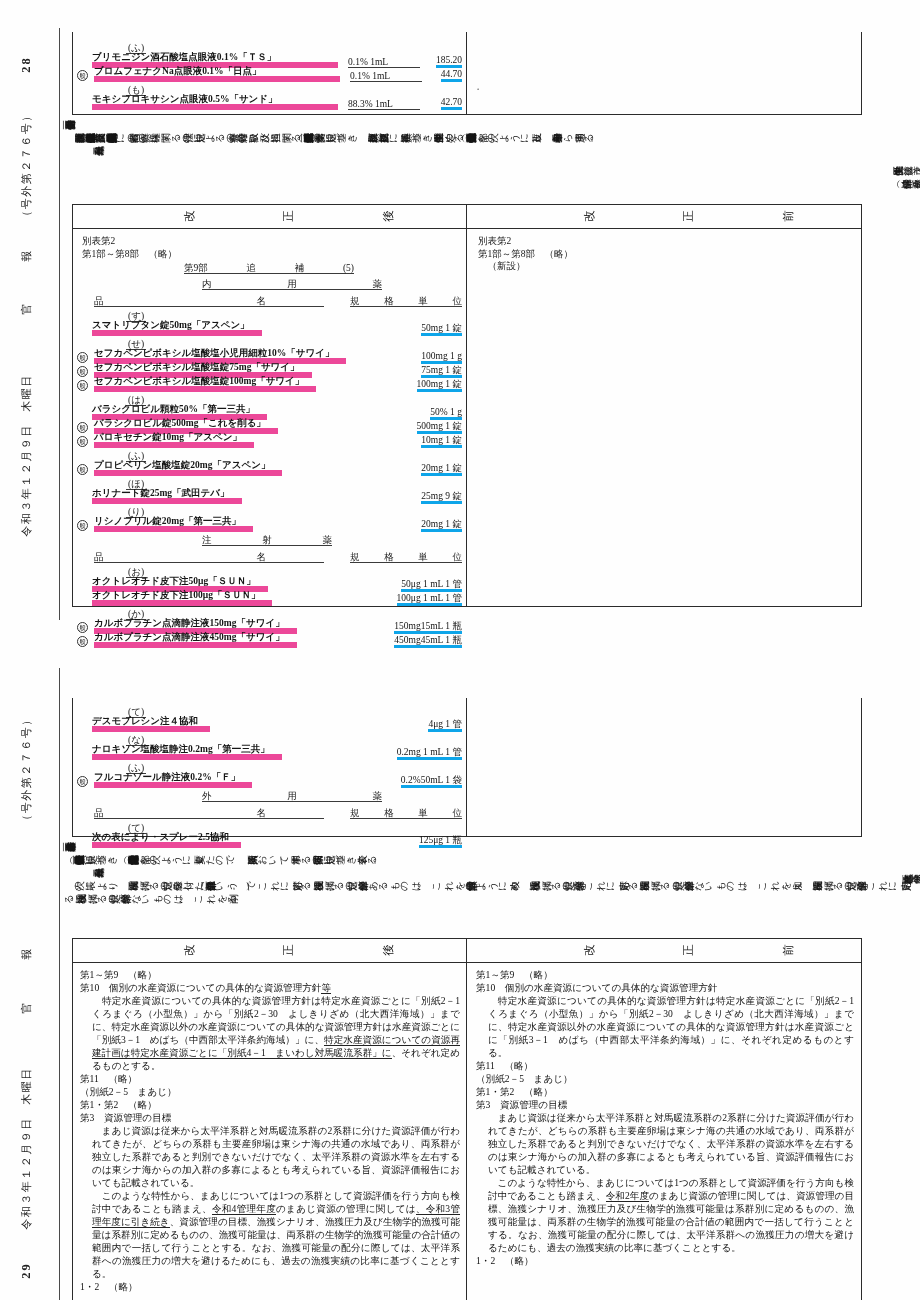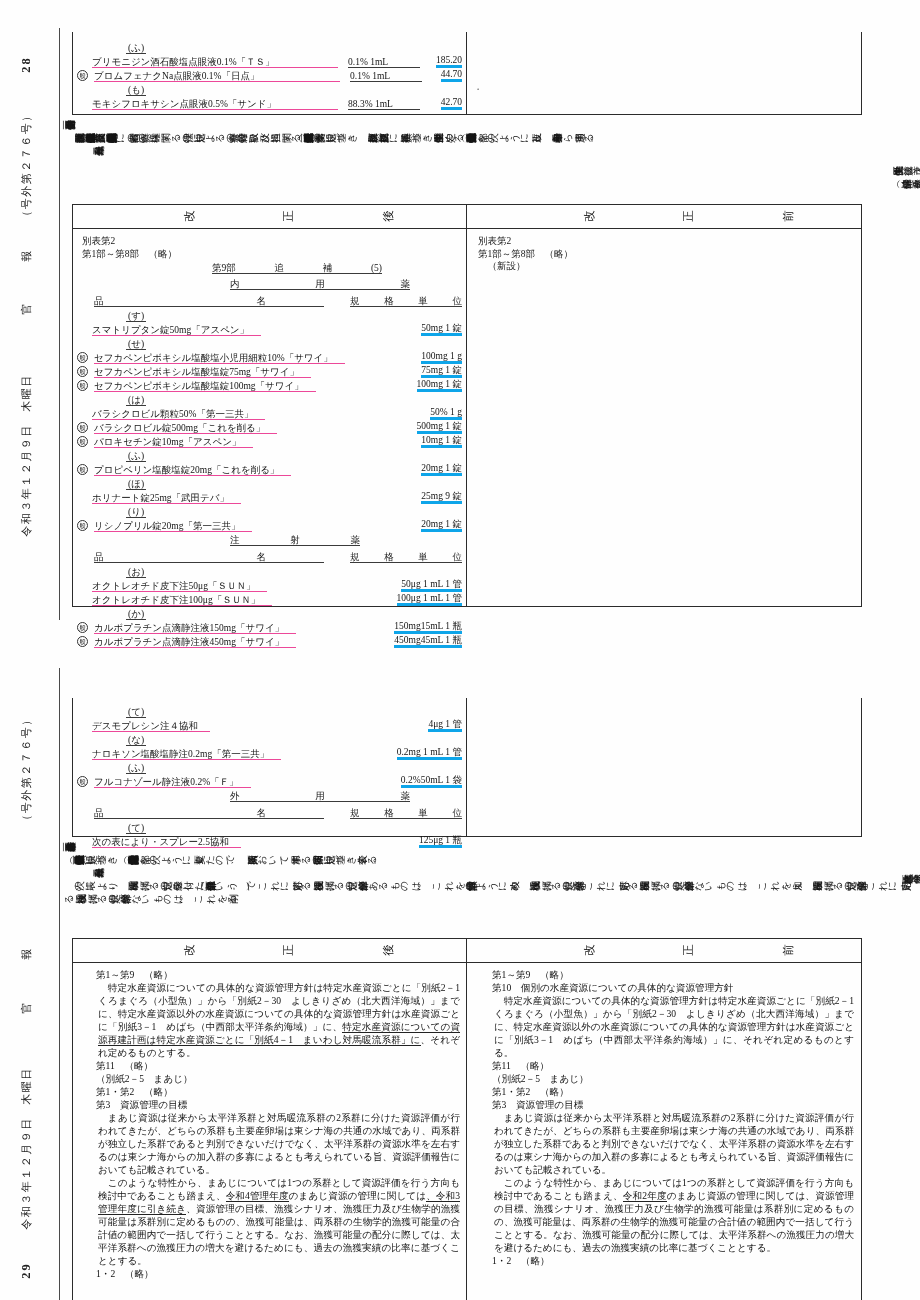--- a/index.html
+++ b/index.html
@@ -26,38 +26,38 @@
   .amendhdr .rg{display:inline-block;transform:rotate(-90deg);font-size:11.5px;}
   
   .cellrows{position:absolute;font-size:9.5px;line-height:10px;}
   .t-pre{height:12.5px;padding-left:8px;}
   .t-kana{height:11px;margin:3px 0 3px 0;}
   .t-kana .kana{margin-left:52px;border-bottom:1px solid #3a3a3a;padding:0 2px;}
   .t-row{display:flex;align-items:flex-end;height:11px;margin-bottom:3px;}
   .t-row .mk{flex:0 0 9px;width:9px;height:9px;margin:0 6px 1px 3px;font-size:6.5px;
              display:inline-flex;align-items:center;justify-content:center;visibility:hidden;}
   .t-row .mk.on{visibility:visible;border:1px solid #333;border-radius:50%;color:#333;}
-  .t-row .nm{border-bottom:1px solid #ec4899;padding-right:12px;white-space:nowrap;}
+  .t-row .nm{border-bottom:6px solid #ec4899;padding-right:12px;white-space:nowrap;font-weight:bold;}
   .t-row .vl{margin-left:auto;border-bottom:3px solid #0ea5e9;white-space:nowrap;}
   .rows3 .t-row .nm{flex:0 0 246px;padding-right:0;overflow:visible;}
   .rows3 .t-row .sp{flex:0 0 72px;margin-left:10px;border-bottom:1px solid #3a3a3a;white-space:nowrap;}
-  .t-sec{height:12px;margin:2px 0 4px 0;padding-left:28px;}
+  .t-sec{height:12px;margin:2px 0 4px 0;}
   .t-sec .secbox{display:flex;justify-content:space-between;border-bottom:1px solid #3a3a3a;}
   .sec3 .secbox{margin-left:128px;width:130px;}
   .sec3w .secbox{margin-left:128px;width:180px;}
   .sec4 .secbox{margin-left:110px;width:170px;}
   .t-cols{display:flex;height:12px;margin:1px 0 4px 0;align-items:flex-end;}
   .t-cols .gname{display:flex;justify-content:space-between;width:230px;margin-left:20px;
                  padding-right:58px;border-bottom:1px solid #3a3a3a;box-sizing:border-box;}
   .t-cols .gunit{display:flex;justify-content:space-between;width:112px;margin-left:auto;
                  margin-right:0;border-bottom:1px solid #3a3a3a;}
   
   .txtcell{position:absolute;font-size:9.6px;line-height:13px;color:#111;}
-  .txtcell .ln{padding-left:4px;margin-left:16px;}
-  .txtcell .para{text-align:justify;margin-left:22px;}
+  .txtcell .ln{padding-left:4px;}
+  .txtcell .para{text-align:justify;margin-left:16px;}
   .useg{border-bottom:1px solid #222;}
   .straydot{position:absolute;font-size:8px;color:#333;}
 </style>
 </head>
 <body>
 
 <div id="canvas">
 
   <div>
 
@@ -198,21 +198,21 @@
           <span class="vl">500mg 1 錠</span>
         </div>
         <div class="t-row">
           <span class="mk on">般</span>
           <span class="nm">パロキセチン錠10mg「アスペン」</span>
           <span class="vl">10mg 1 錠</span>
         </div>
         <div class="t-kana"><span class="kana">(ふ)</span></div>
         <div class="t-row">
           <span class="mk on">般</span>
-          <span class="nm">プロピベリン塩酸塩錠20mg「これを削る」</span>
+          <span class="nm">プロピベリン塩酸塩錠20mg「アスペン」</span>
           <span class="vl">20mg 1 錠</span>
         </div>
         <div class="t-kana"><span class="kana">(ほ)</span></div>
         <div class="t-row">
           <span class="mk"></span>
           <span class="nm">ホリナート錠25mg「武田テバ」</span>
           <span class="vl">25mg 9 錠</span>
         </div>
         <div class="t-kana"><span class="kana">(り)</span></div>
         <div class="t-row">
@@ -361,20 +361,21 @@
       <span class="rg">正</span>
       <span class="rg">後</span>
     </div>
     <div class="amendhdr" style="left:585px;top:941px;width:210px;">
       <span class="rg">改</span>
       <span class="rg">正</span>
       <span class="rg">前</span>
     </div>
     <div class="txtcell" style="left:76px;top:968px;width:384px;">
         <div class="ln"><span>第1～第9　（略）</span></div>
+        <div class="ln"><span>第10　個別の水産資源についての具体的な資源管理方針</span><span class="useg">等</span></div>
         <div class="para"><span>　特定水産資源についての具体的な資源管理方針は特定水産資源ごとに「別紙2－1　くろまぐろ（小型魚）」から「別紙2－30　よしきりざめ（北大西洋海域）」までに、特定水産資源以外の水産資源についての具体的な資源管理方針は水産資源ごとに「別紙3－1　めばち（中西部太平洋条約海域）」に、</span><span class="useg">特定水産資源についての資源再建計画は特定水産資源ごとに「別紙4－1　まいわし対馬暖流系群」に</span><span>、それぞれ定めるものとする。</span></div>
         <div class="ln"><span>第11　（略）</span></div>
         <div class="ln"><span>（別紙2－5　まあじ）</span></div>
         <div class="ln"><span>第1・第2　（略）</span></div>
         <div class="ln"><span>第3　資源管理の目標</span></div>
         <div class="para"><span>　まあじ資源は従来から太平洋系群と対馬暖流系群の2系群に分けた資源評価が行われてきたが、どちらの系群も主要産卵場は東シナ海の共通の水域であり、両系群が独立した系群であると判別できないだけでなく、太平洋系群の資源水準を左右するのは東シナ海からの加入群の多寡によるとも考えられている旨、資源評価報告においても記載されている。</span></div>
         <div class="para"><span>　このような特性から、まあじについては1つの系群として資源評価を行う方向も検討中であることも踏まえ、</span><span class="useg">令和4管理年度</span><span>のまあじ資源の管理に関しては</span><span class="useg">、令和3管理年度に引き続き</span><span>、資源管理の目標、漁獲シナリオ、漁獲圧力及び生物学的漁獲可能量は系群別に定めるものの、漁獲可能量は、両系群の生物学的漁獲可能量の合計値の範囲内で一括して行うこととする。なお、漁獲可能量の配分に際しては、太平洋系群への漁獲圧力の増大を避けるためにも、過去の漁獲実績の比率に基づくこととする。</span></div>
         <div class="ln"><span>1・2　（略）</span></div>
       </div>
     <div class="txtcell" style="left:472px;top:968px;width:382px;">

